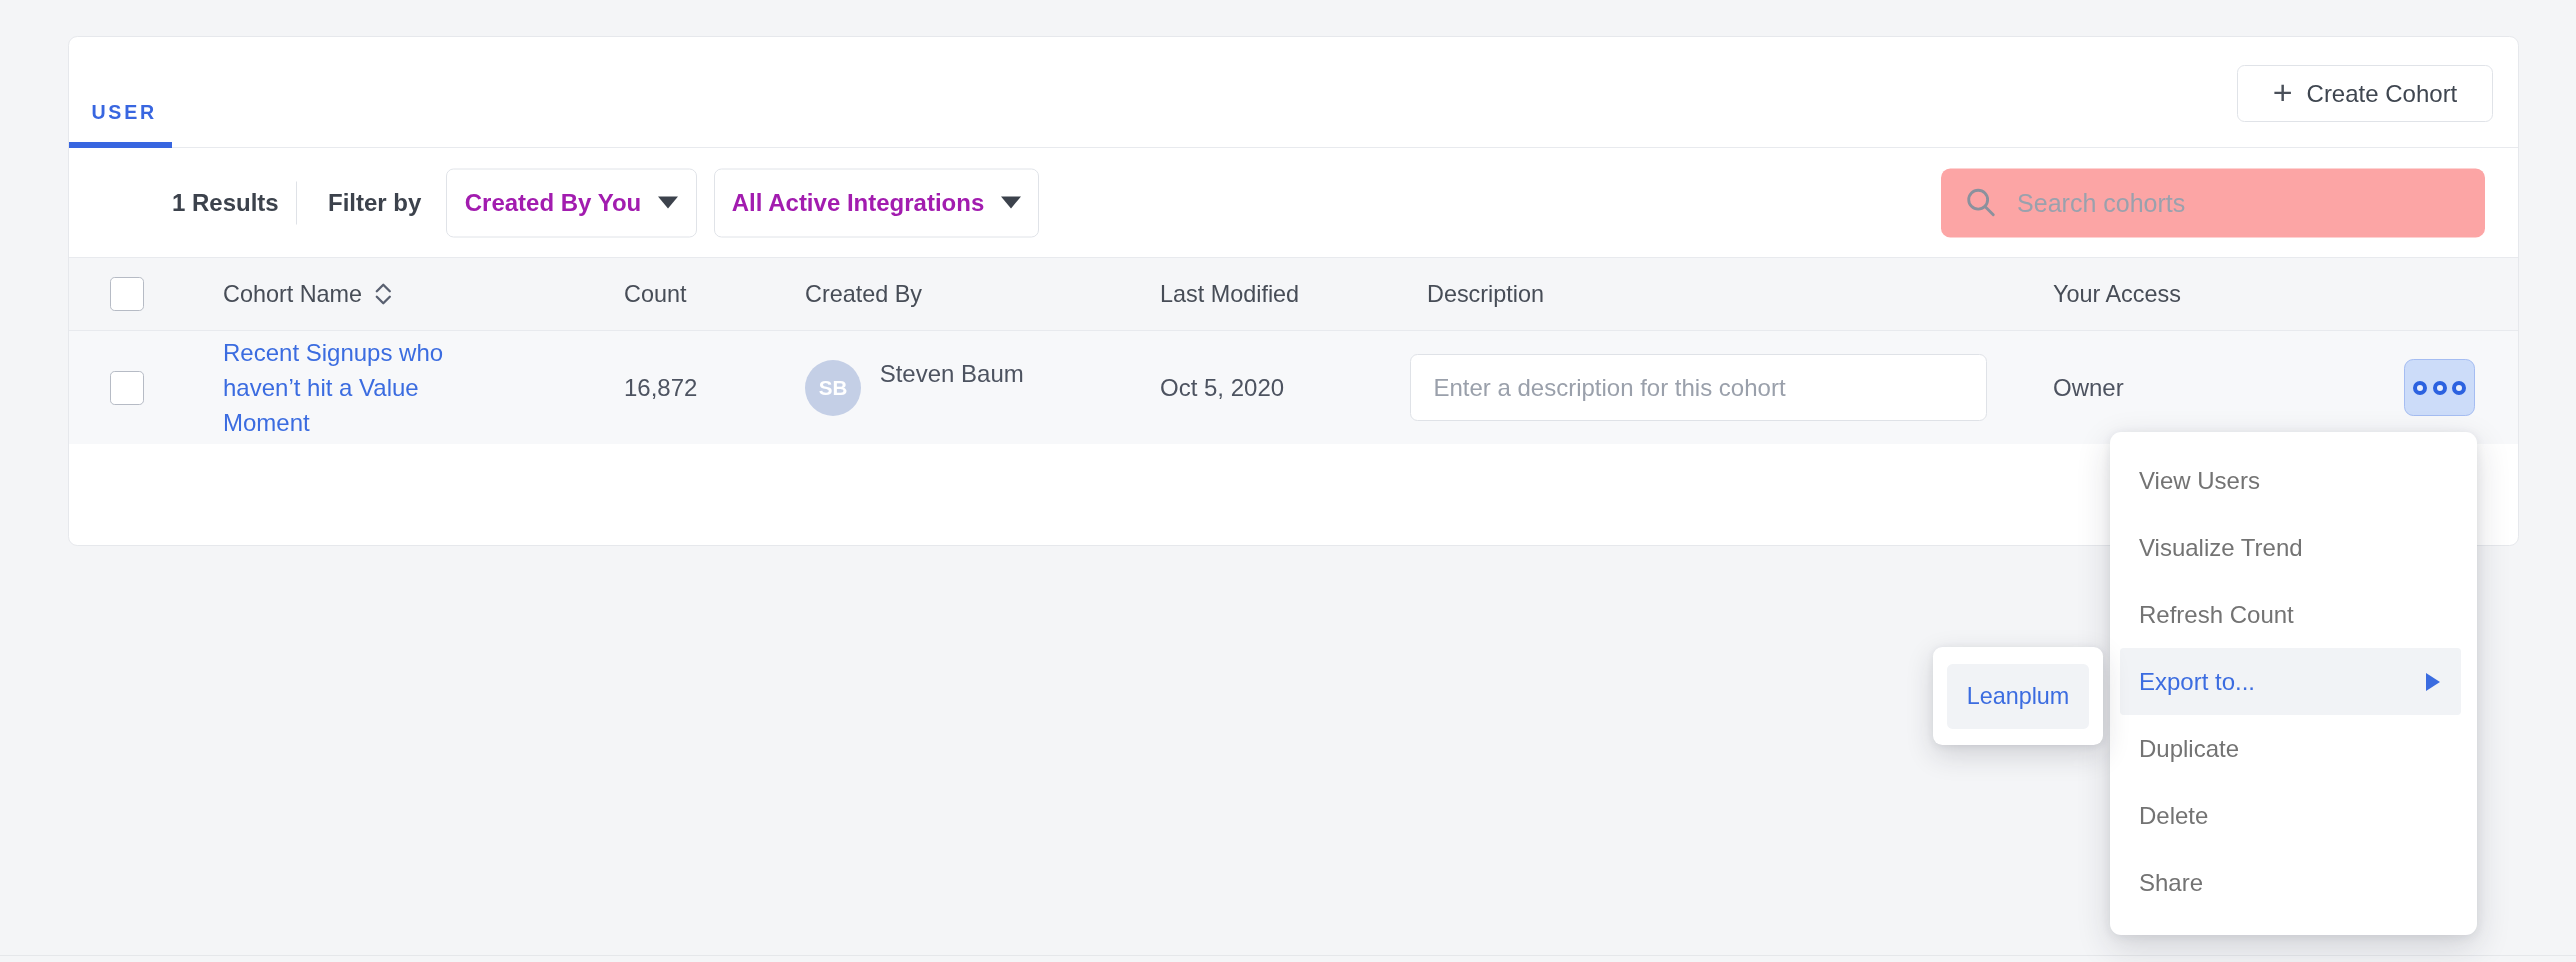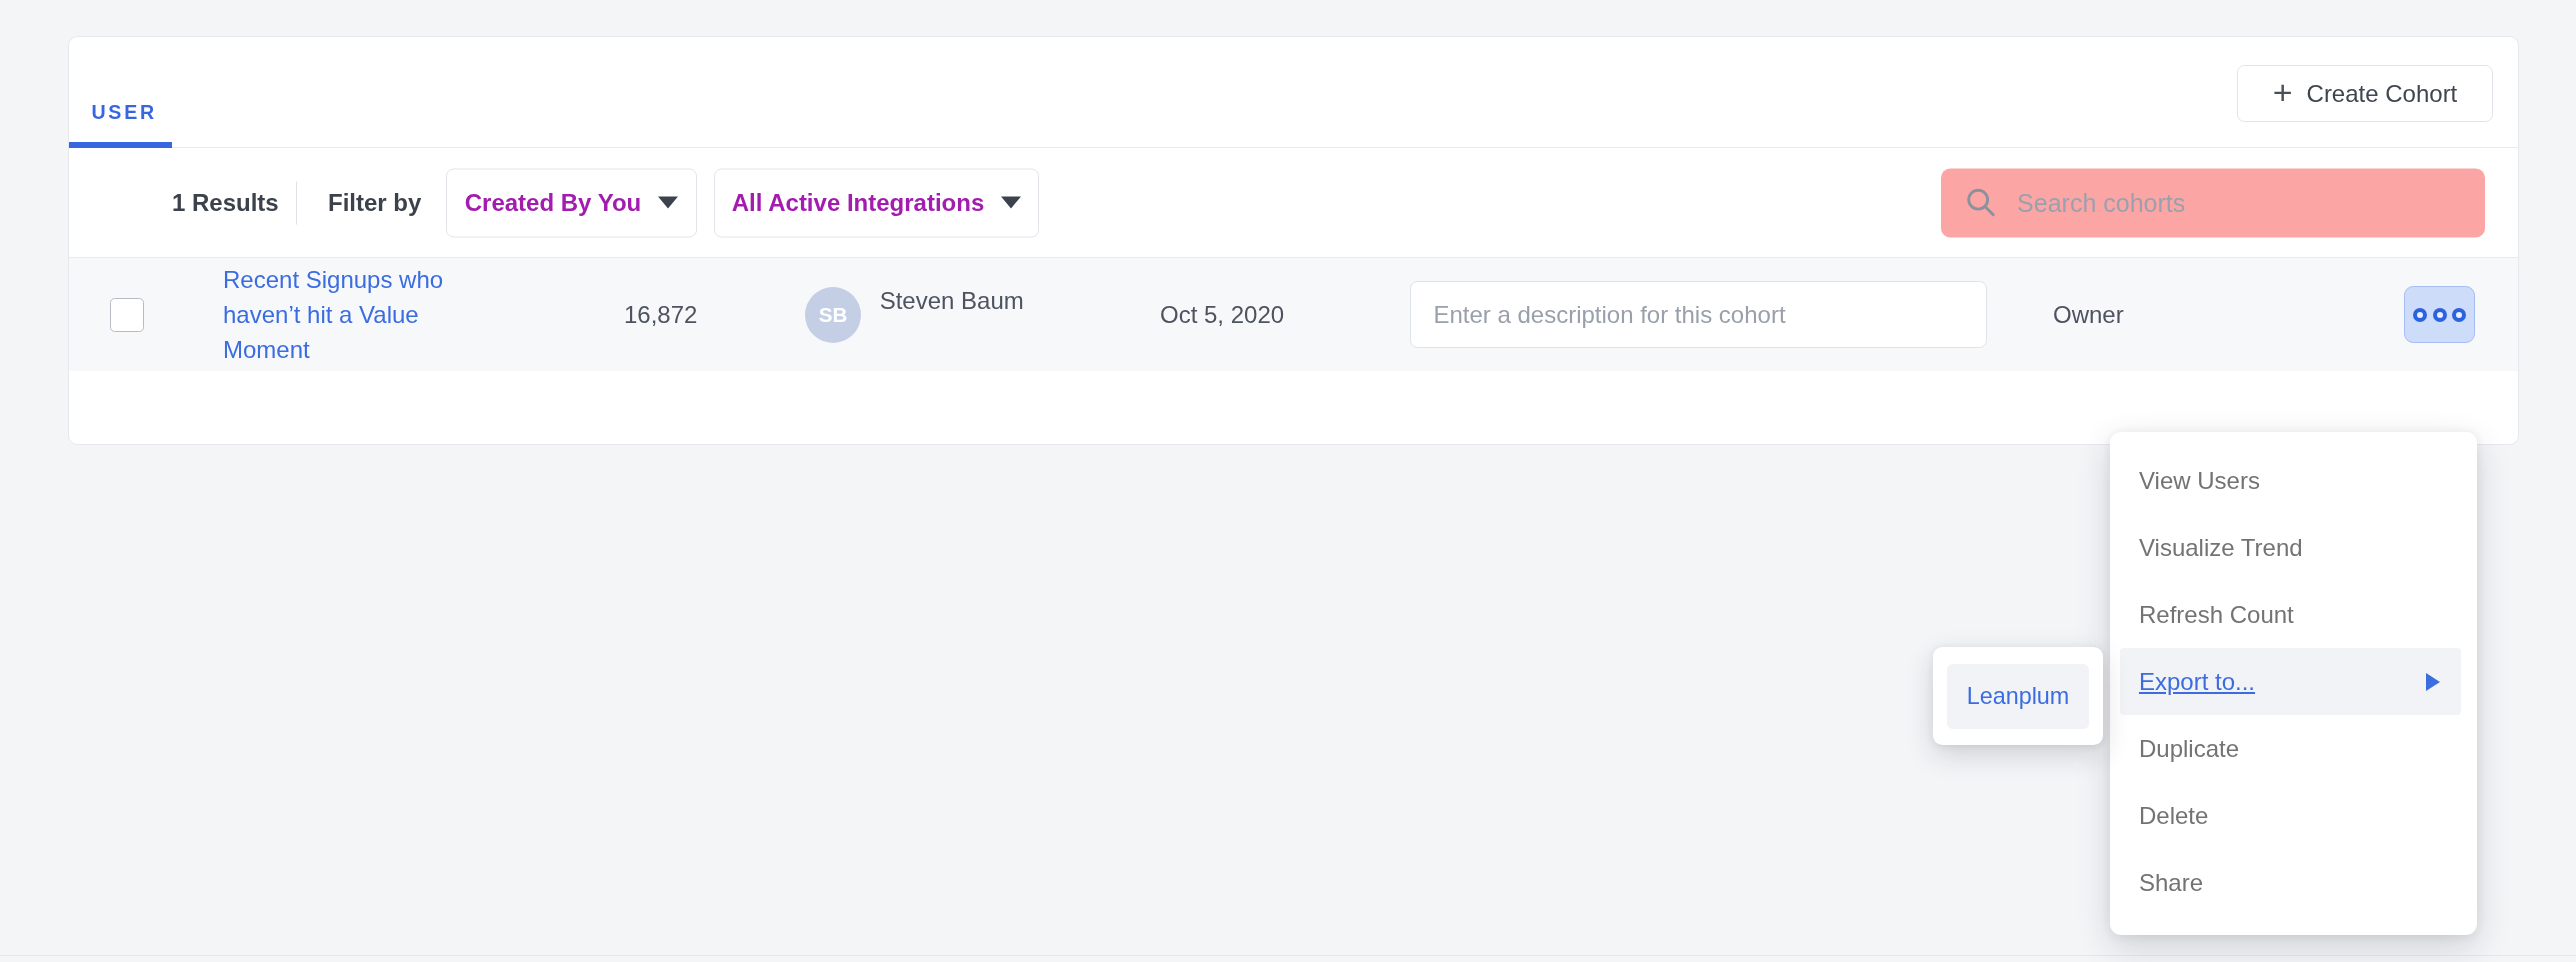--- a/index.html
+++ b/index.html
@@ -8,21 +8,21 @@
     background:#f4f5f7;
     font-family:"Liberation Sans", sans-serif;
     position:relative;
     overflow:hidden;
     color:#3f4650;
   }
 
   
   .card {
     position:absolute; left:68px; top:36px;
-    width:2451px; height:409px;
+    width:2451px; height:510px;
     background:#ffffff;
     border:0.9px solid #e6e8ec;
     border-radius:9.3px;
     overflow:hidden;
   }
 
   
   .tabbar { position:relative; height:111px; border-bottom:0.9px solid #e8eaee; }
   .tab-user {
     position:absolute; left:22.4px; top:75px;
@@ -129,21 +129,21 @@
     box-shadow:0 11.2px 34px rgba(28,34,52,0.16), 0 1.9px 9.3px rgba(28,34,52,0.08);
     padding:15px 0; z-index:20;
   }
   .menu-item {
     height:67px; display:flex; align-items:center;
     padding-left:29px; font-size:24px; color:#737373; cursor:pointer;
   }
   .menu-item.highlighted {
     margin:0 16px 0 10.3px; padding-left:18.7px; padding-right:20.6px;
     background:#f1f3f6; border-radius:3.7px;
-    color:#3b6ce0; justify-content:space-between;text-decoration:underline;
+    color:#3b6ce0; justify-content:space-between;
   }
   .submenu-arrow {
     width:0; height:0;
     border-top:9.3px solid transparent; border-bottom:9.3px solid transparent;
     border-left:14px solid #3b6ce0;
   }
 
   
   .export-submenu {
     position:absolute; left:1933px; top:647px;
@@ -194,20 +194,38 @@
 
     <div class="searchbox">
       <svg class="search-icon" width="34" height="34" viewBox="0 0 36 36">
         <circle cx="15" cy="15" r="10" fill="none" stroke="#8b919d" stroke-width="3"></circle>
         <line x1="22.5" y1="22.5" x2="31" y2="31" stroke="#8b919d" stroke-width="3" stroke-linecap="round"></line>
       </svg>
       <input type="text" placeholder="Search cohorts" style="">
     </div>
   </div>
 
+  <div class="thead grid-row">
+    <div>
+        <div class="cb"></div>
+      </div>
+    <div class="col-name-header">
+      <span>Cohort Name</span>
+      <svg class="sort-icon" width="20.6" height="26" viewBox="0 0 22 28">
+        <polyline points="4,11 11,4 18,11" fill="none" stroke="#596070" stroke-width="2.5" stroke-linecap="round" stroke-linejoin="round"></polyline>
+        <polyline points="4,17 11,24 18,17" fill="none" stroke="#596070" stroke-width="2.5" stroke-linecap="round" stroke-linejoin="round"></polyline>
+      </svg>
+    </div>
+    <div>Count</div>
+    <div>Created By</div>
+    <div>Last Modified</div>
+    <div class="col-desc-header">Description</div>
+    <div>Your Access</div>
+    <div></div>
+  </div>
 
   <div class="trow grid-row">
     <div>
         <div class="cb"></div>
       </div>
     <div>
       <a class="cohort-link">Recent Signups who haven’t hit a Value Moment</a>
     </div>
     <div class="cell-text">16,872</div>
     <div class="created-cell">

